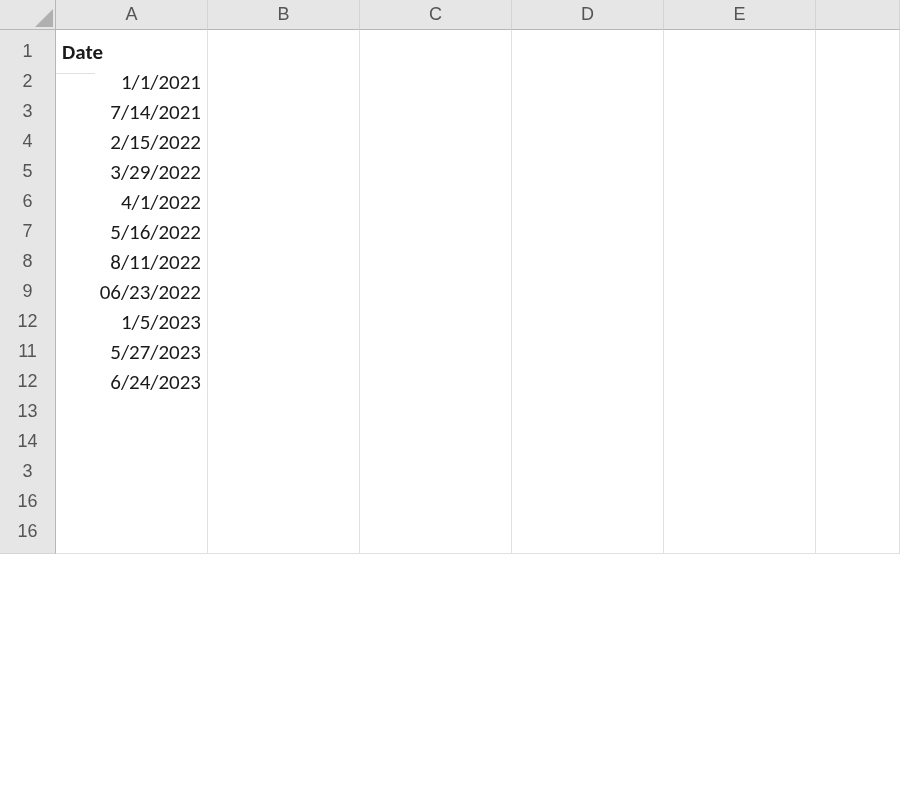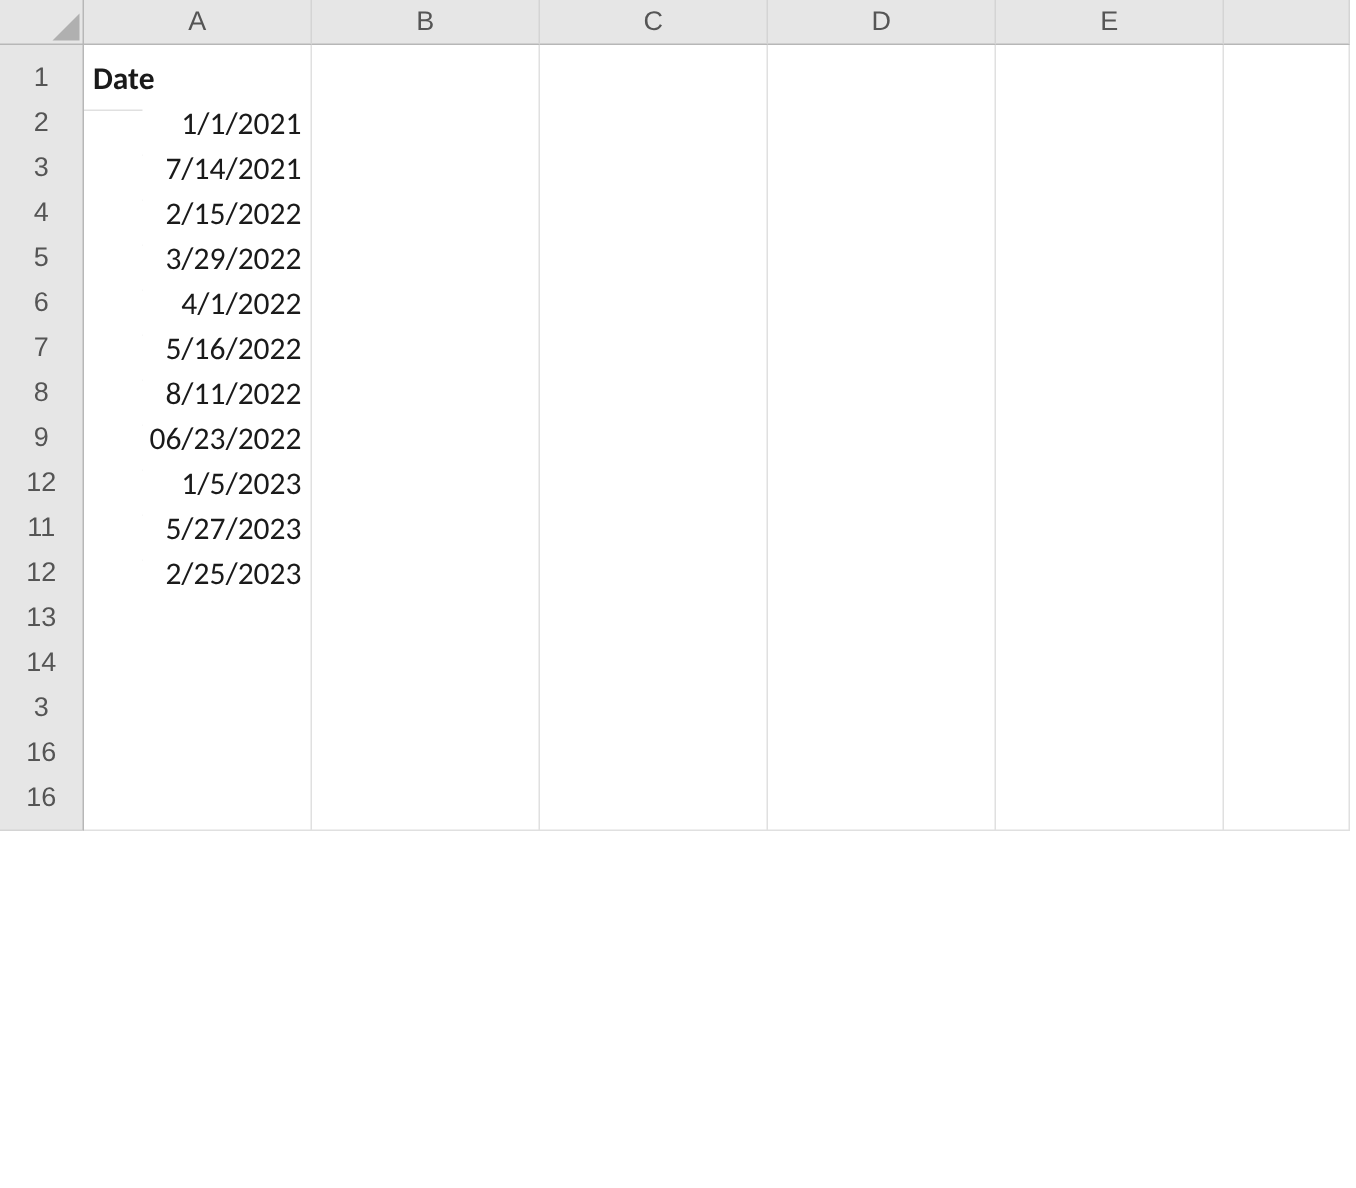--- a/index.html
+++ b/index.html
@@ -204,21 +204,21 @@
     <div class="cell right">5/27/2023</div>
     <div class="cell"></div>
     <div class="cell"></div>
     <div class="cell"></div>
     <div class="cell"></div>
     <div class="cell"></div>
   </div>
 
   <div class="data-row">
     <div class="row-header">12</div>
-    <div class="cell right">2/25/2023</div>
+    <div class="cell right">6/24/2023</div>
     <div class="cell"></div>
     <div class="cell"></div>
     <div class="cell"></div>
     <div class="cell"></div>
     <div class="cell"></div>
   </div>
 
   <div class="data-row">
     <div class="row-header">13</div>
     <div class="cell"></div>

